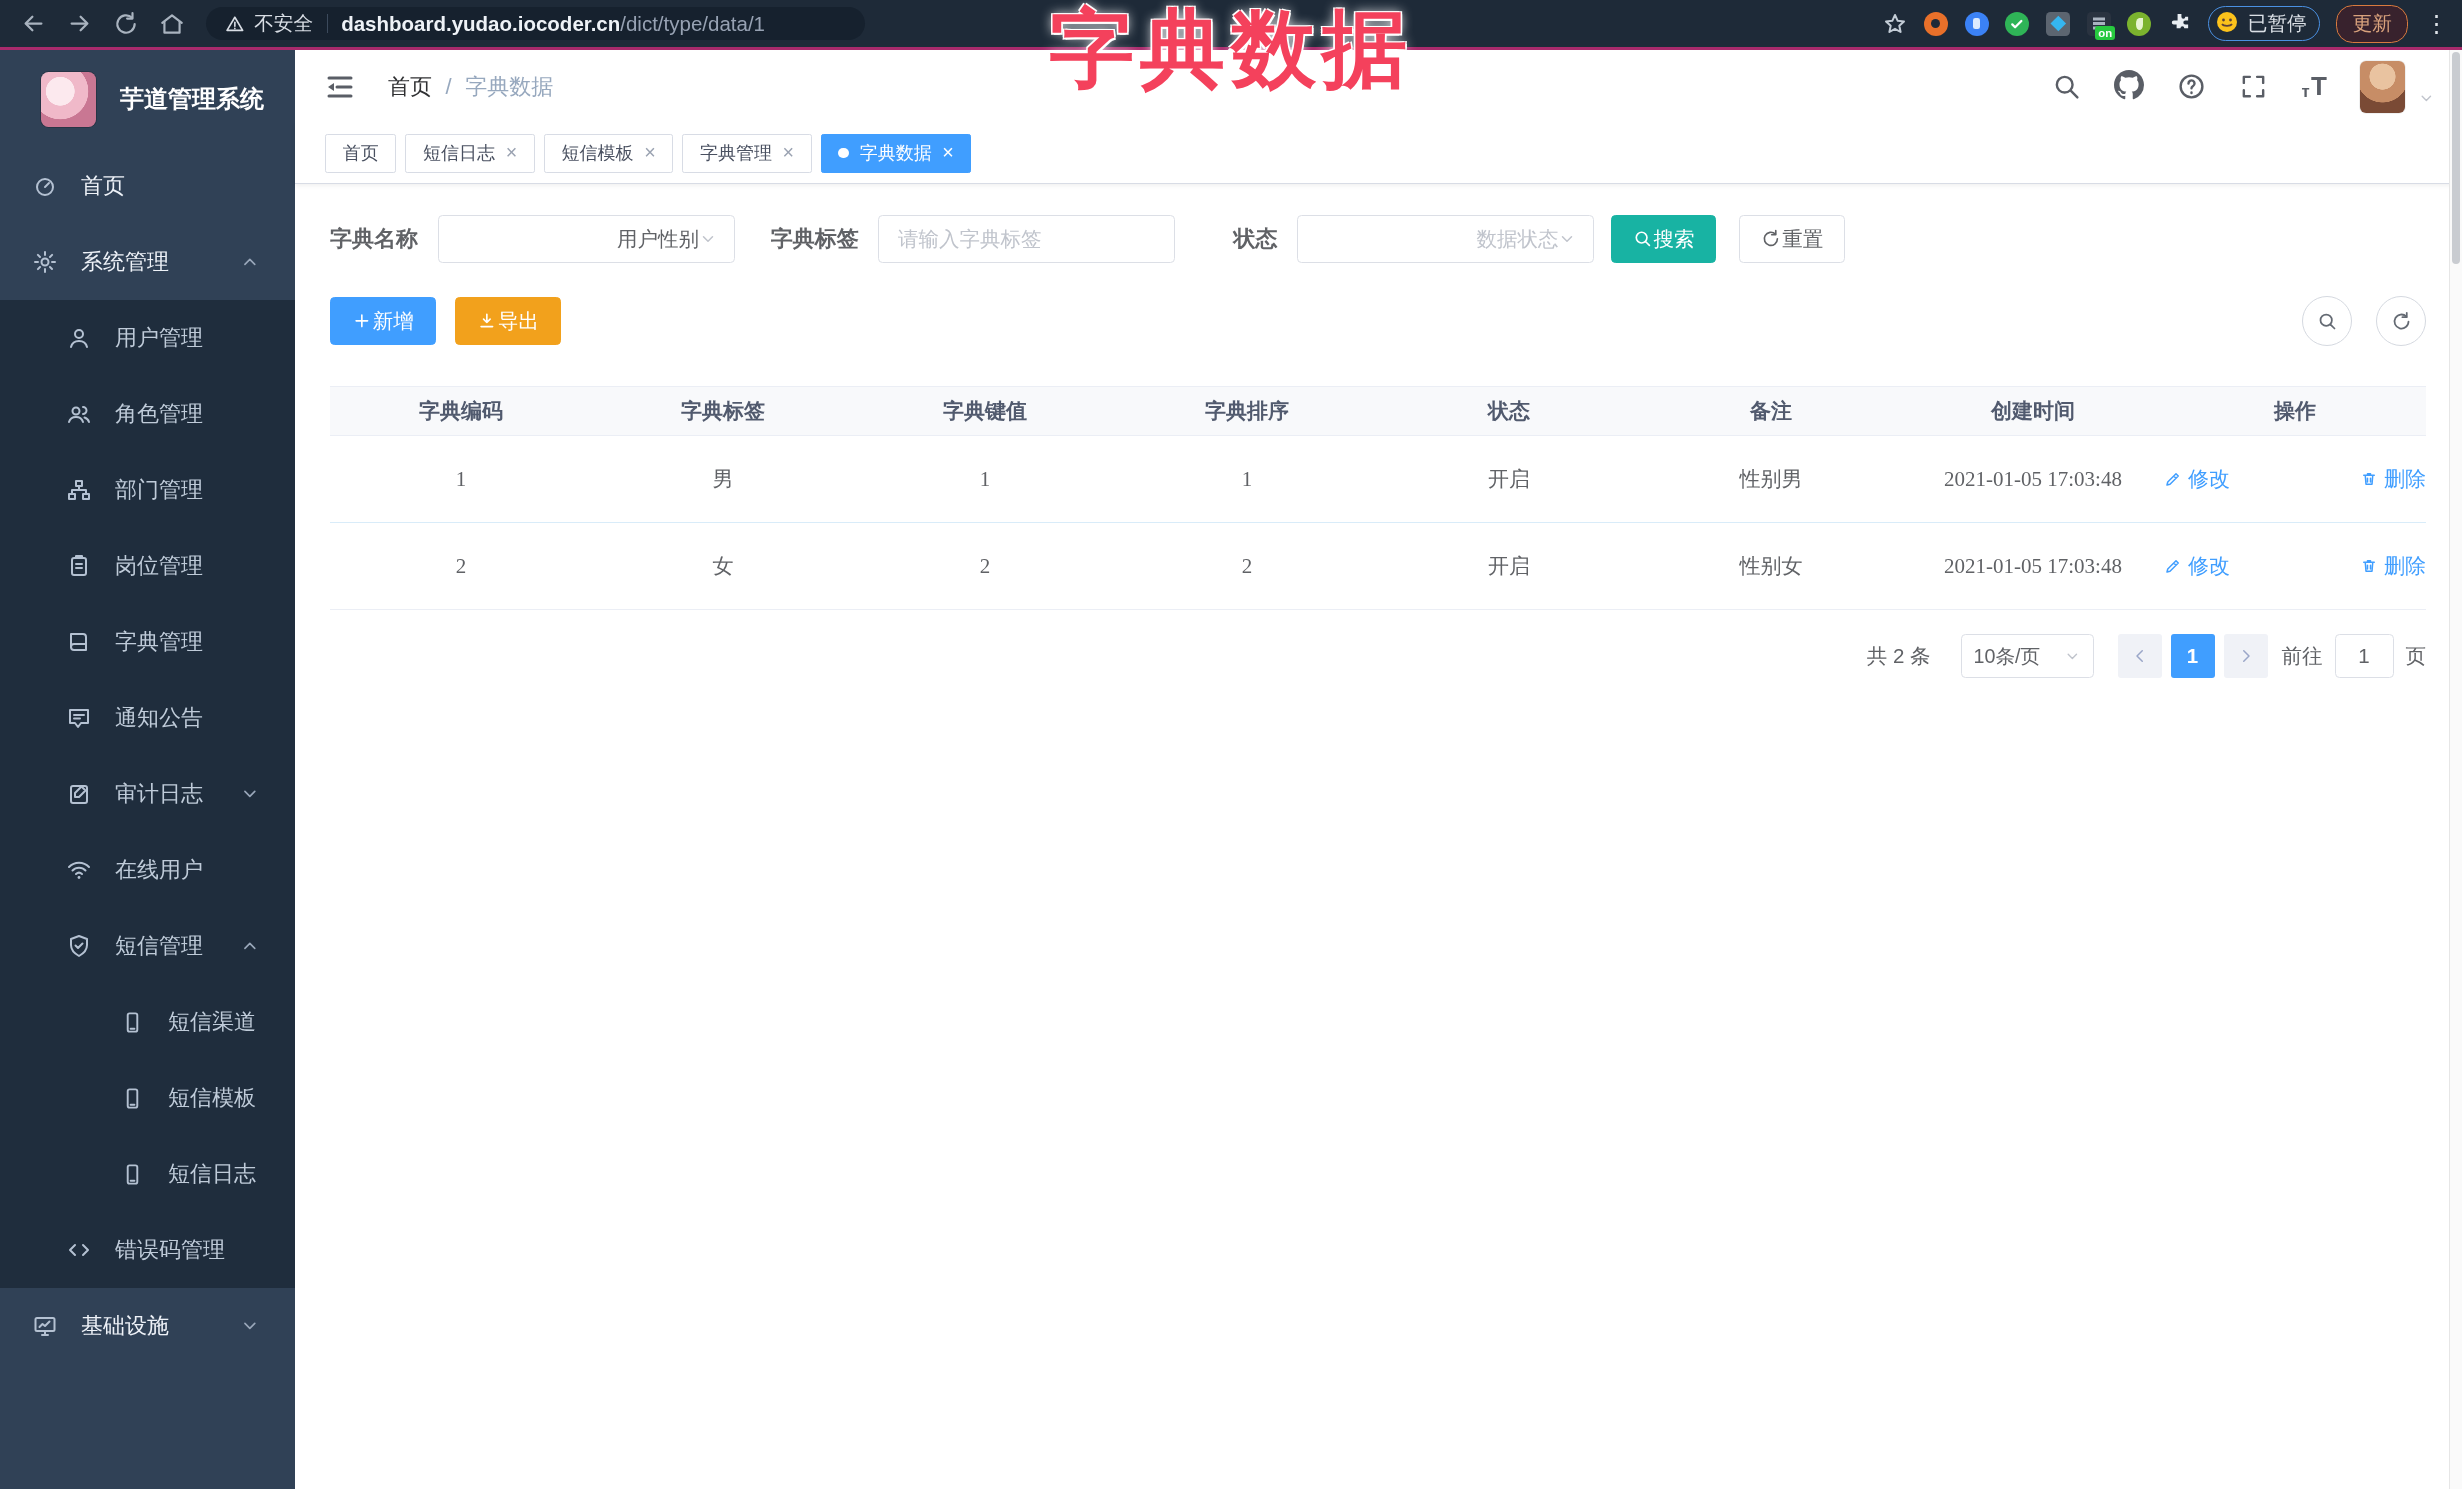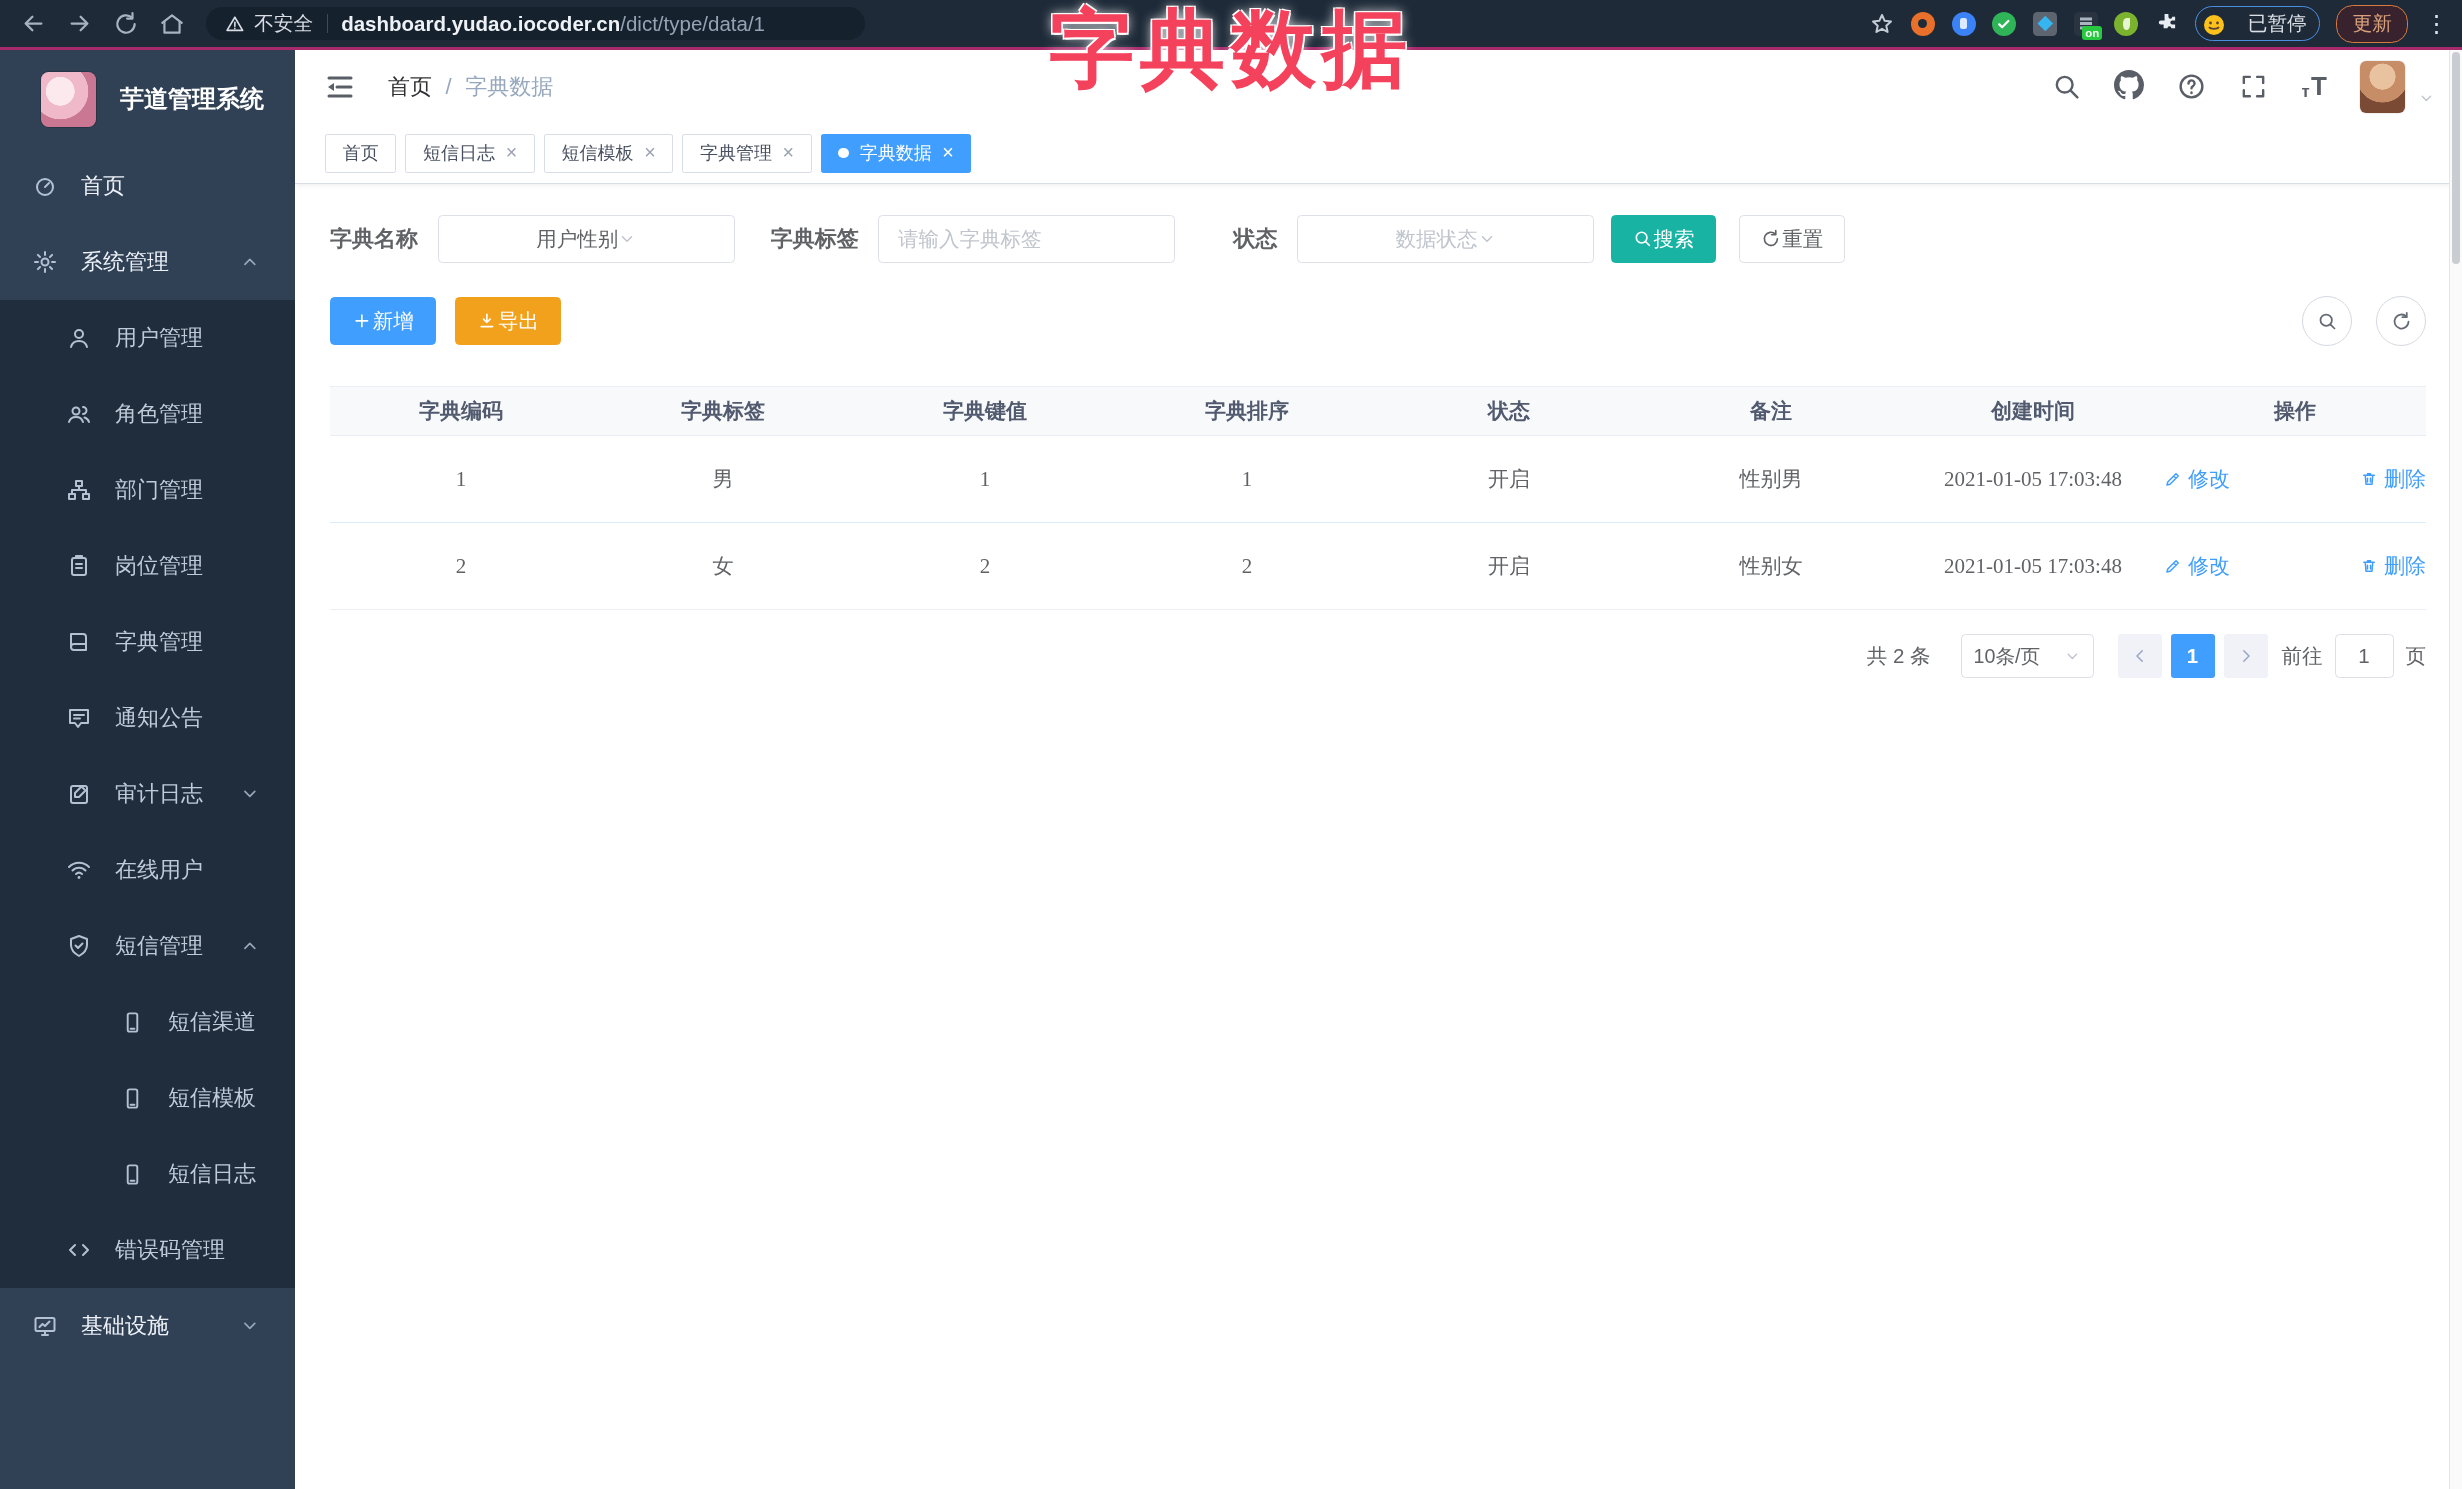--- a/index.html
+++ b/index.html
@@ -14,21 +14,21 @@
   .urlbar .warn{color:#d8dde4;flex:none;}
   .urlbar .sec{color:#d8dde4;font-size:19.7px;margin-left:9px;white-space:nowrap;}
   .urlbar .sep{width:0.8px;height:19.7px;background:#3c4a5c;margin:0 13.6px;flex:none;}
   .urlbar .dom{color:#eef2f7;font-size:20.5px;font-weight:700;white-space:nowrap;}
   .urlbar .path{color:#97a2b3;font-size:20.5px;white-space:nowrap;}
   .chrome .spacer{flex:1;}
   .extrow{display:flex;align-items:center;gap:16.7px;margin-right:13.6px;}
   .dotic{width:24px;height:24px;border-radius:50%;flex:none;display:flex;align-items:center;justify-content:center;}
   .sqic{width:24px;height:24px;border-radius:4.5px;flex:none;position:relative;display:flex;align-items:center;justify-content:center;}
   .onbadge{position:absolute;right:-4.5px;bottom:-4.5px;background:#27c93f;color:#fff;font-size:11.4px;font-weight:700;padding:0.8px 3px;border-radius:3px;line-height:1.1;}
-  .pausedpill{display:flex;align-items:flex-end;gap:22px;border:1.5px solid #4a90e2;border-radius:18px;padding:3px 12px 3px 6px;}
+  .pausedpill{display:flex;align-items:flex-start;gap:9px;border:1.5px solid #4a90e2;border-radius:18px;padding:3px 12px 3px 6px;}
   .pausedpill .ptext{color:#dbe0e6;font-size:19.7px;white-space:nowrap;}
   .updatebtn{display:flex;align-items:center;border:1.5px solid #d87a3e;background:#38222d;border-radius:16.7px;padding:4.5px 15px;color:#d9a27c;font-size:19.7px;white-space:nowrap;}
   .kebab{color:#dfe4ea;font-size:24px;margin-right:13.6px;margin-left:3px;}
   .accentline{position:absolute;left:0;top:47px;width:2462px;height:3px;background:#a92a6c;z-index:5;}
 
   
   .bigtitle{position:absolute;left:1049px;top:-7.6px;z-index:60;font-size:85px;font-weight:700;letter-spacing:6px;color:#f4415c;white-space:nowrap;
     text-shadow:1.5px 1.5px 0 #fff,-1.5px -1.5px 0 #fff,1.5px -1.5px 0 #fff,-1.5px 1.5px 0 #fff,0 0 12px rgba(255,255,255,.95);}
 
   
@@ -63,21 +63,21 @@
   .tag .x{font-size:19.7px;color:#9aa2b1;line-height:1;}
   .tag.active{background:#409eff;border-color:#409eff;color:#fff;}
   .tag.active .x{color:#fff;}
   .tag.active .dot{width:10.6px;height:10.6px;border-radius:50%;background:#fff;flex:none;}
 
   .content{position:absolute;left:295px;top:184px;width:2167px;height:1305px;background:#fff;box-sizing:border-box;padding:30px 36px 0 35px;z-index:1;}
 
   .filters{display:flex;align-items:center;height:50px;}
   .flabel{font-size:22px;font-weight:700;color:#606266;margin-right:19.7px;white-space:nowrap;}
   .fselect{width:297px;height:48px;border:0.8px solid #dcdfe6;border-radius:4.5px;background:#fff;display:flex;align-items:center;
-    justify-content:center;padding:0 16.7px;font-size:20.5px;color:#606266;box-sizing:border-box;cursor:pointer;}
+    justify-content:flex-end;padding:0 16.7px;font-size:20.5px;color:#606266;box-sizing:border-box;cursor:pointer;}
   .fselect .ph{color:#c0c4cc;}
   .fselect .scaret{color:#c0c4cc;}
   .finput{width:297px;height:48px;border:0.8px solid #dcdfe6;border-radius:4.5px;background:#fff;display:flex;align-items:center;
     padding:0 16.7px;box-sizing:border-box;}
   .finput input{border:none;outline:none;width:100%;font-size:20.5px;color:#606266;font-family:inherit;background:transparent;}
   .finput input::placeholder{color:#c0c4cc;}
   .g2{margin-left:36px;} .g3{margin-left:58px;}
 
   .btn{height:48px;border-radius:4.5px;font-size:20.5px;display:inline-flex;align-items:center;justify-content:center;gap:1px;
     padding:0 21px;border:0.8px solid transparent;cursor:pointer;white-space:nowrap;box-sizing:border-box;font-family:inherit;}

